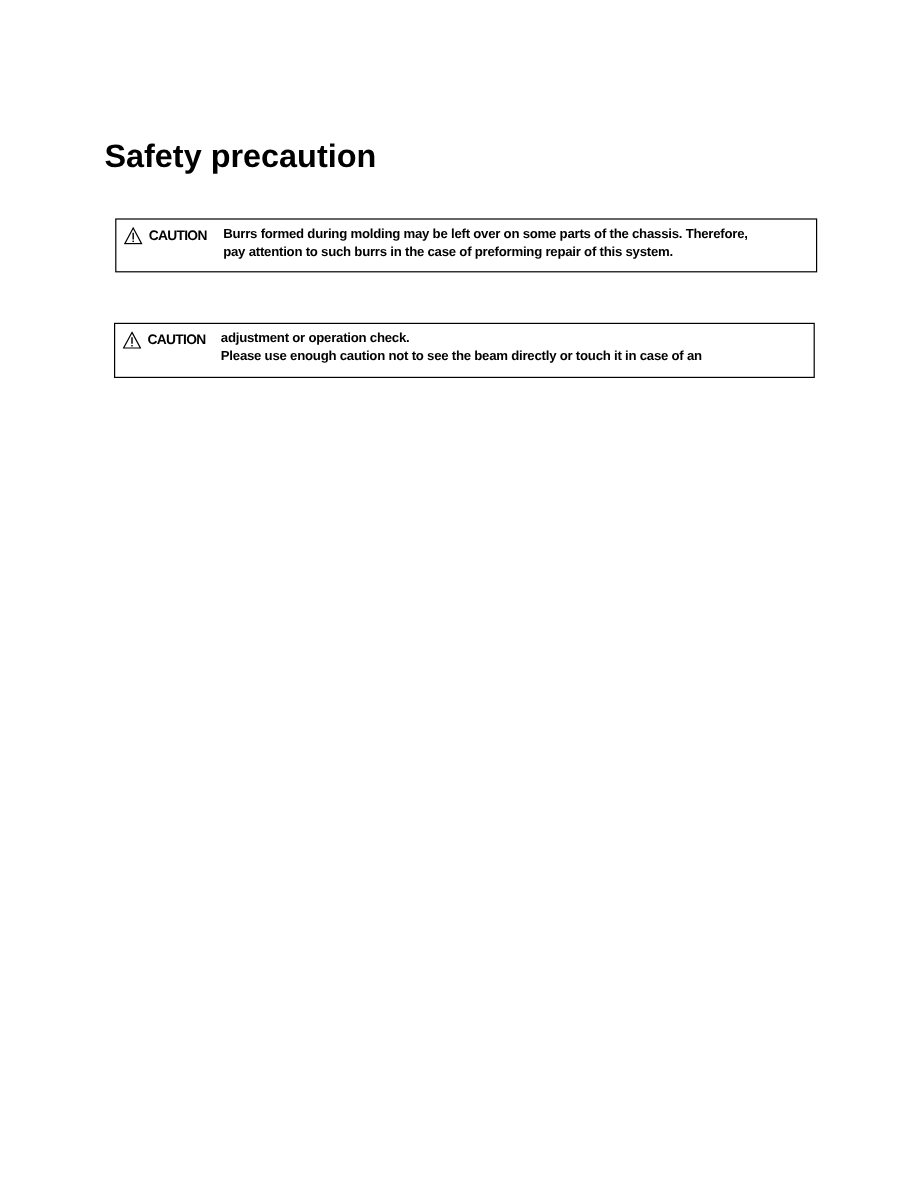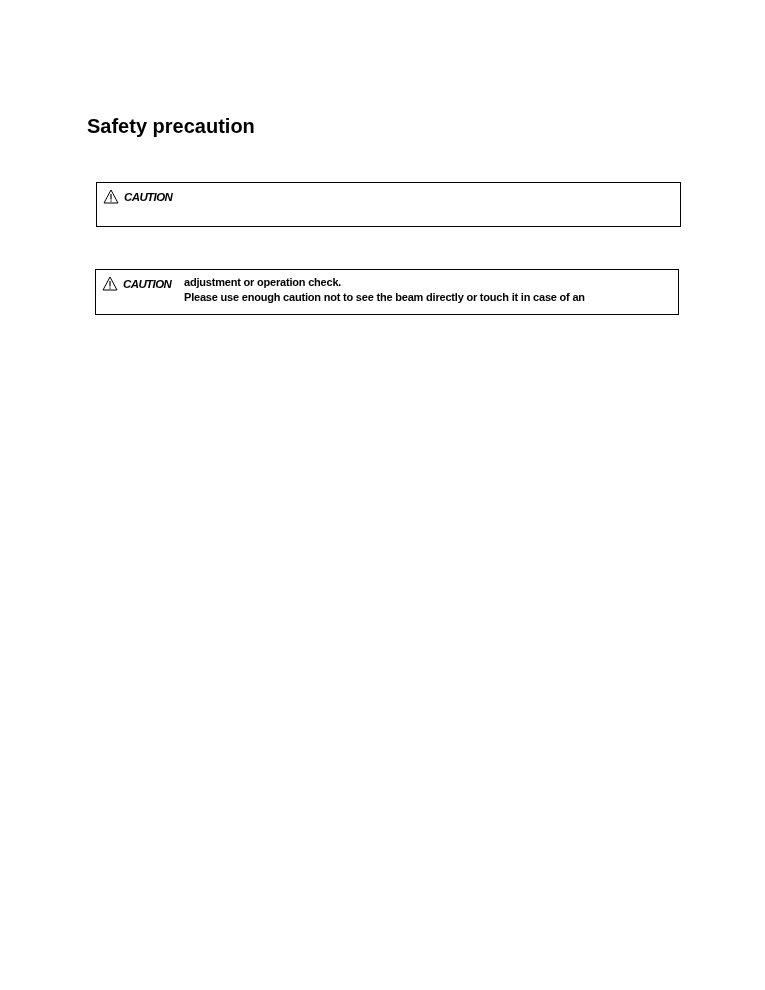--- a/index.html
+++ b/index.html
@@ -1,44 +1,48 @@
 <!DOCTYPE html>
 <html><head>
 <meta charset="utf-8">
 <style>
   html, body { margin: 0; padding: 0; background: #ffffff; }
   body { width: 765px; height: 990px; position: relative; overflow: hidden;
          font-family: "Liberation Sans", sans-serif; color: #000; }
-  .title { position: absolute; left: 87px; top: 115px; font-size: 20px; font-weight: bold; margin: 0; letter-spacing: 0; }
+  .title { position: absolute; left: 87px; top: 115px; font-size: 27px; font-weight: bold; margin: 0; letter-spacing: 0; }
   .caution-box { position: absolute; border: 1.5px solid #000; box-sizing: border-box; background: #fff; }
   .box1 { left: 96px; top: 182px; width: 585px; height: 45px; }
   .box2 { left: 95px; top: 269px; width: 584px; height: 46px; }
   .label { position: absolute; top: 6px; display: flex; align-items: center; }
   .label svg { width: 16px; height: 15px; margin-right: 5px; }
-  .label-text { font-style: italic; font-weight: bold; font-size: 11.5px; letter-spacing: -0.6px; }
+  .label-text { font-weight: bold; font-size: 11.5px; letter-spacing: -0.6px; }
   .msg { position: absolute; top: 5px; font-size: 11px; font-weight: bold; line-height: 15px; letter-spacing: -0.2px; }
   .box1 .label { left: 6px; }
   .box1 .msg { left: 89px; right: 6px; }
   .box2 .label { left: 6px; }
   .box2 .msg { left: 88px; right: 6px; }
 </style>
 </head>
 <body>
 
 <h1 class="title">Safety precaution</h1>
 
 <div class="caution-box box1">
   <div class="label">
     <svg viewBox="0 0 16 15">
       <polygon points="8,1 15,14 1,14" fill="none" stroke="#000" stroke-width="1"></polygon>
       <line x1="8" y1="5" x2="8" y2="10.5" stroke="#000" stroke-width="1.2"></line>
       <rect x="7.4" y="11.5" width="1.2" height="1.2" fill="#000"></rect>
     </svg>
     <span class="label-text">CAUTION</span>
   </div>
+  <div class="msg">
+    <div>Burrs formed during molding may be left over on some parts of the chassis. Therefore,</div>
+    <div>pay attention to such burrs in the case of preforming repair of this system.</div>
+  </div>
 </div>
 
 <div class="caution-box box2">
   <div class="label">
     <svg viewBox="0 0 16 15">
       <polygon points="8,1 15,14 1,14" fill="none" stroke="#000" stroke-width="1"></polygon>
       <line x1="8" y1="5" x2="8" y2="10.5" stroke="#000" stroke-width="1.2"></line>
       <rect x="7.4" y="11.5" width="1.2" height="1.2" fill="#000"></rect>
     </svg>
     <span class="label-text">CAUTION</span>

